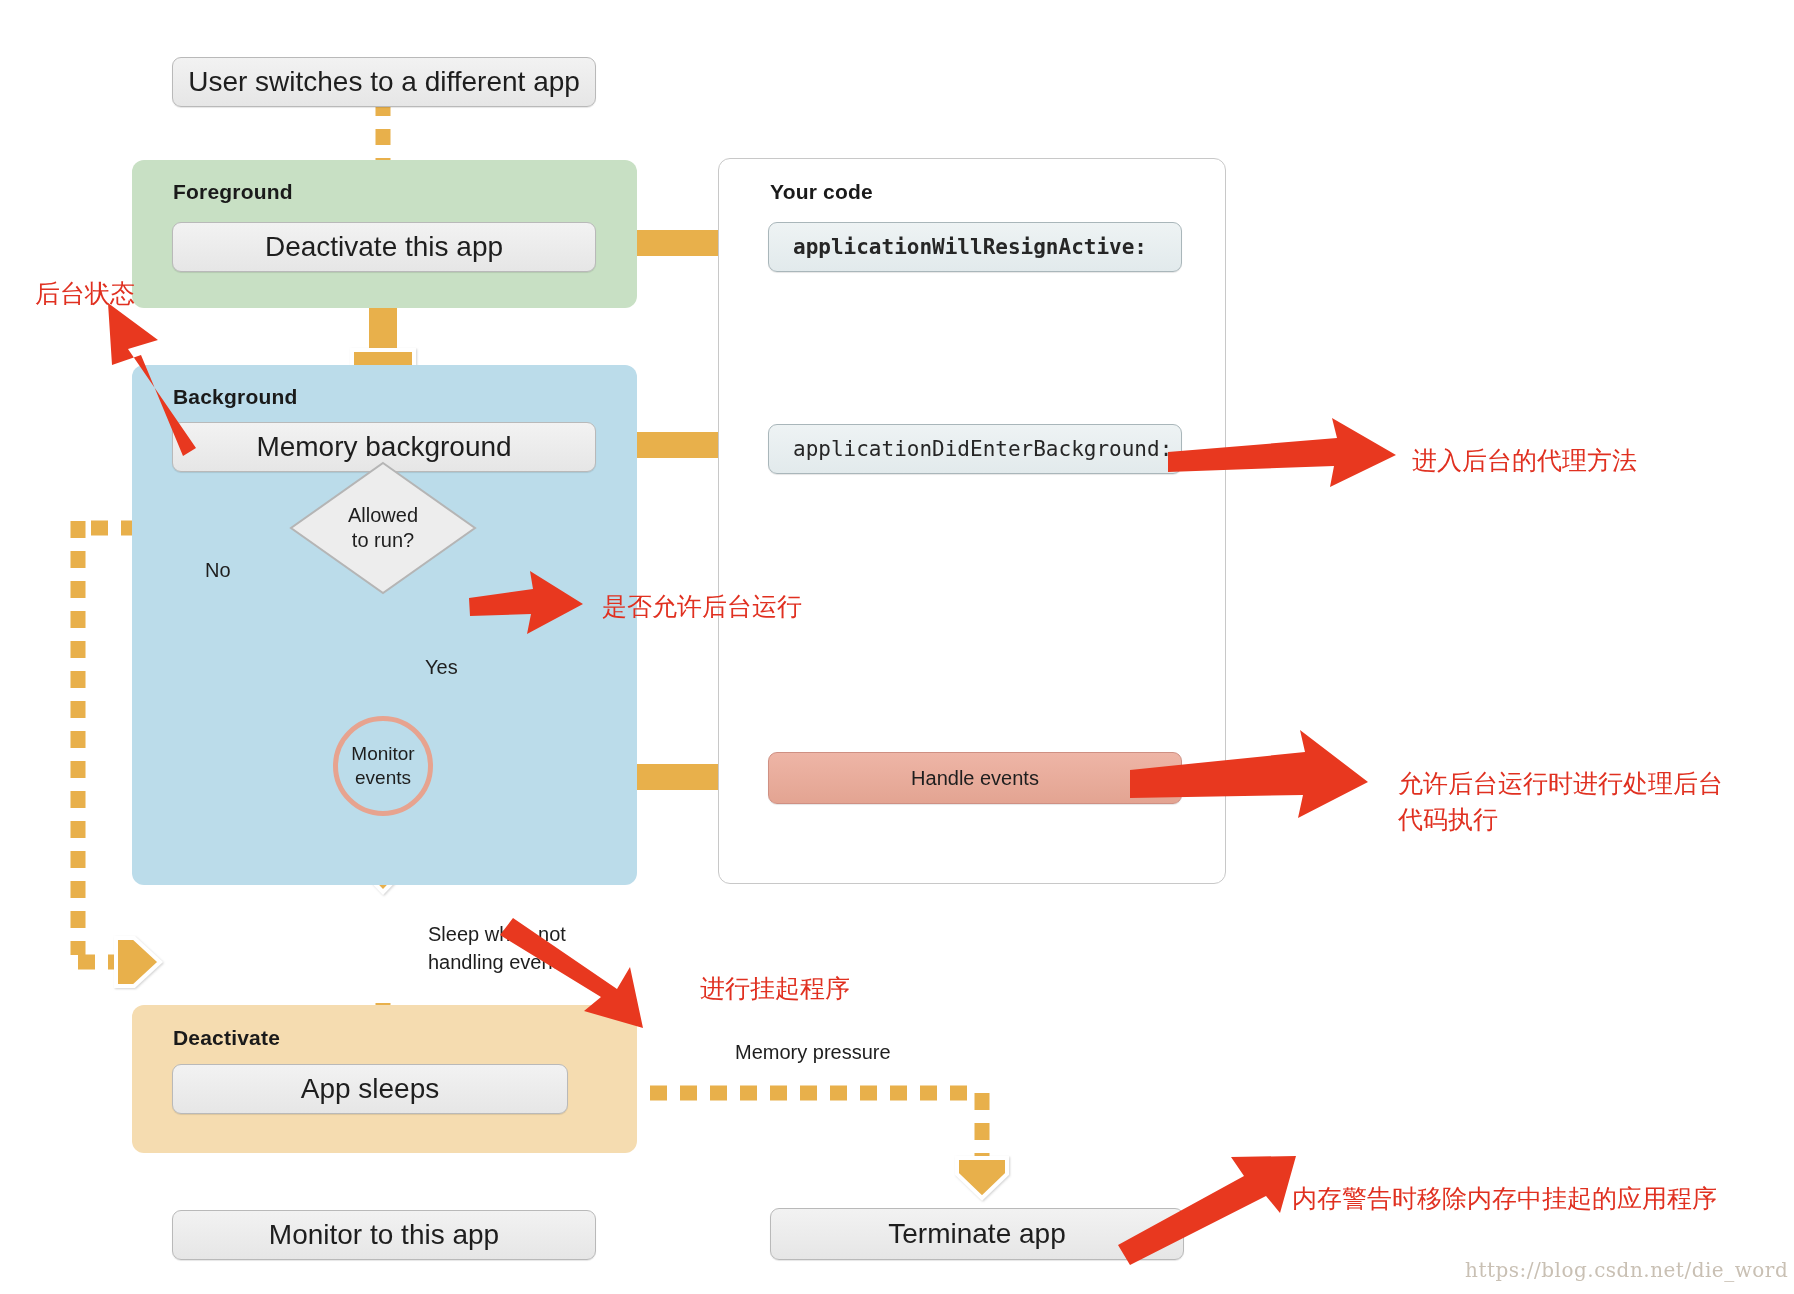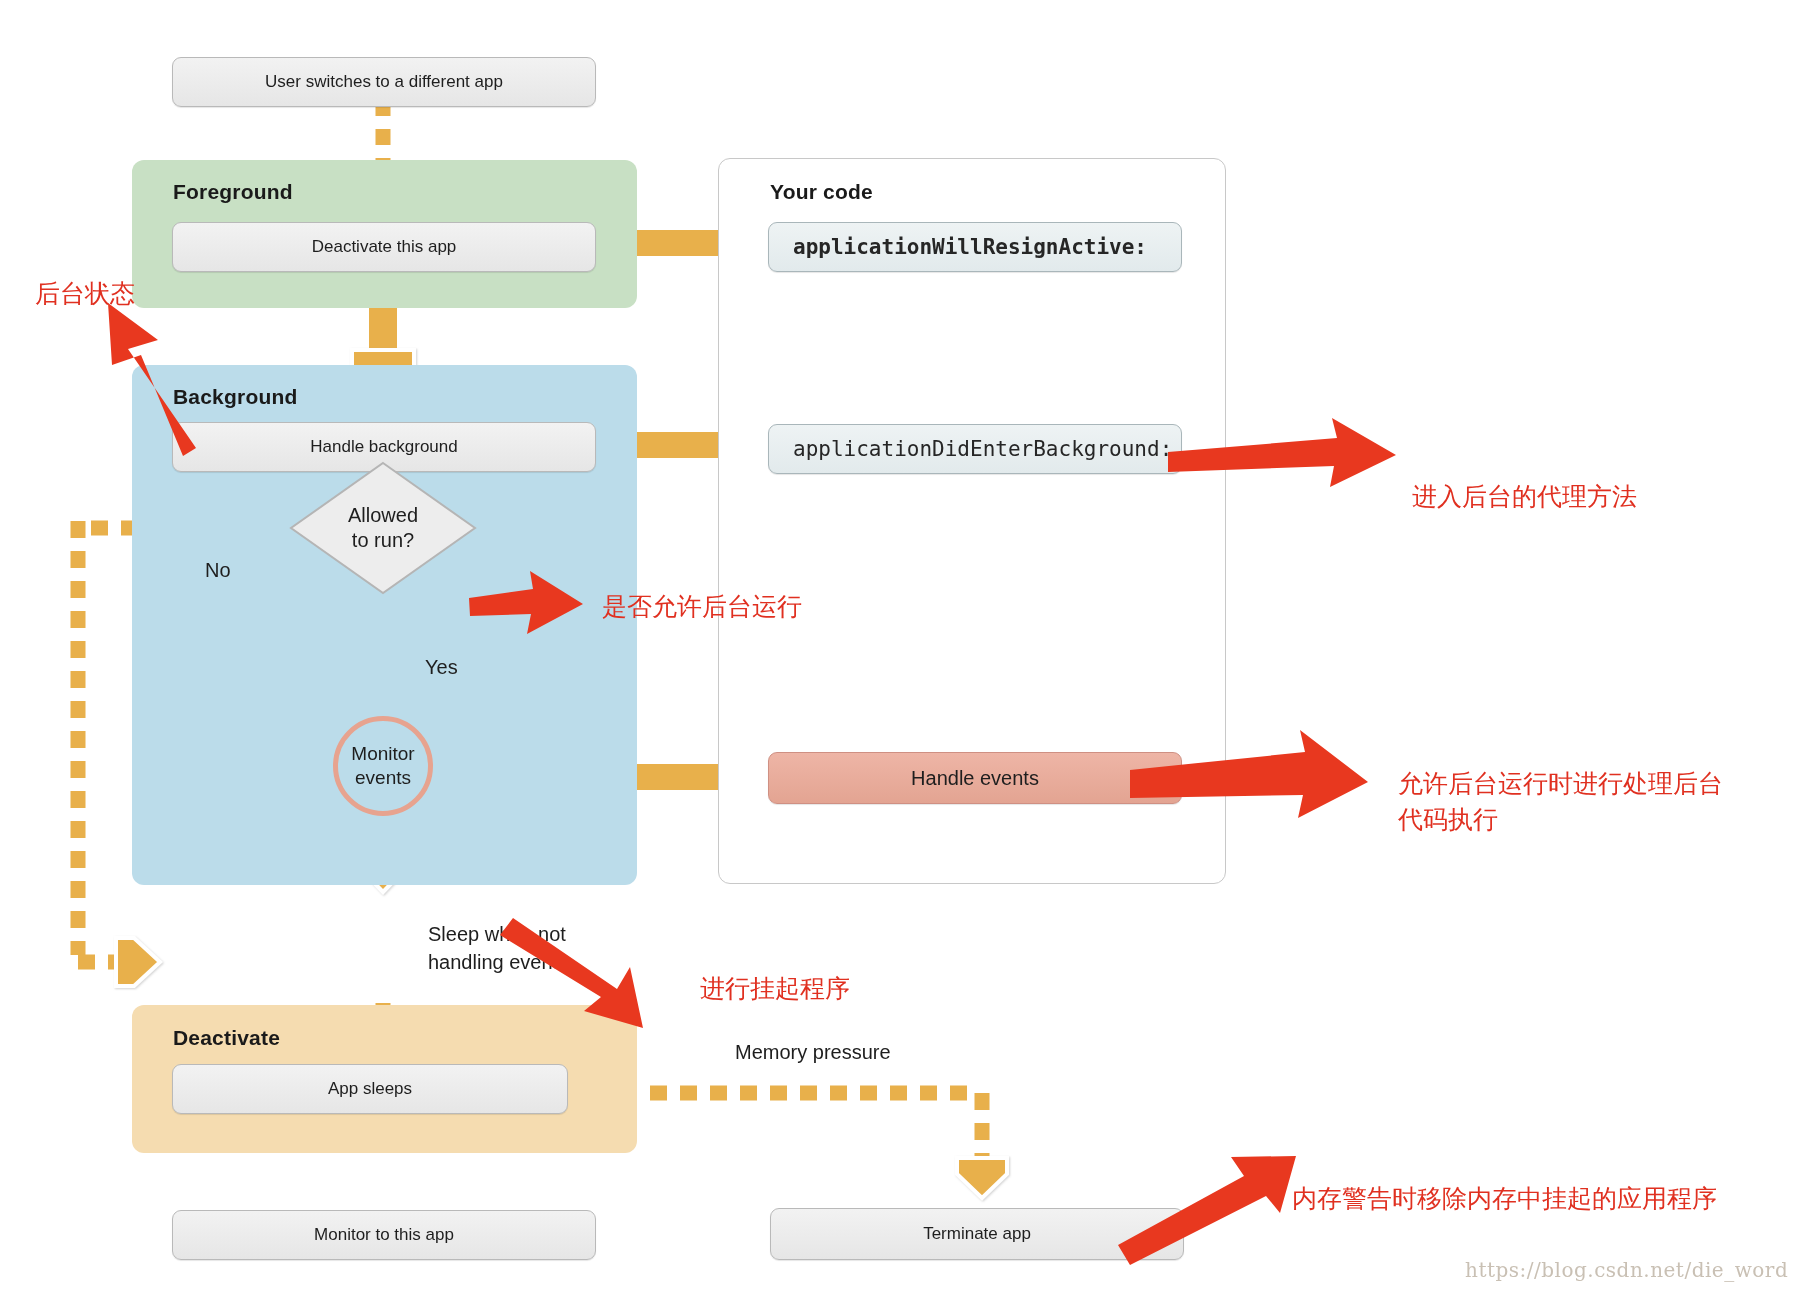--- a/index.html
+++ b/index.html
@@ -33,21 +33,21 @@
   
   .node {
     position: absolute;
     box-sizing: border-box;
     border: 1px solid #b9b9b9;
     border-radius: 9px;
     background: linear-gradient(#f2f2f2, #e6e6e6);
     display: flex;
     align-items: center;
     justify-content: center;
-    font-size: 17px;
+    font-size: 28px;
     color: #1e1e1e;
     box-shadow: 0 1px 1px rgba(0,0,0,.10);
   }
   .code-node {
     position: absolute;
     box-sizing: border-box;
     border: 1px solid #a9b6ba;
     border-radius: 9px;
     background: linear-gradient(#eef3f4, #e2eaec);
     display: flex;
@@ -238,21 +238,21 @@
   </div>
   <div class="group-label" style="left:173px; top:1026px;">Deactivate</div>
 
   <div class="code-panel" style="left:718px; top:158px; width:508px; height:726px;"></div>
   <div class="group-label" style="left:770px; top:180px;">Your code</div>
 
   <div class="node" style="left:172px; top:57px; width:424px; height:50px;">User switches to a different app</div>
 
   <div class="node" style="left:172px; top:222px; width:424px; height:50px;">Deactivate this app</div>
 
-  <div class="node" style="left:172px; top:422px; width:424px; height:50px;">Handle background</div>
+  <div class="node" style="left:172px; top:422px; width:424px; height:50px;">Memory background</div>
 
   <div class="node" style="left:172px; top:1064px; width:396px; height:50px;">App sleeps</div>
 
   <div class="node" style="left:172px; top:1210px; width:424px; height:50px;">Monitor to this app</div>
 
   <div class="node" style="left:770px; top:1208px; width:414px; height:52px;">Terminate app</div>
 
   <div class="code-node" style="left:768px; top:222px; width:414px; height:50px;font-weight:bold;">applicationWillResignActive:</div>
 
   <div class="code-node" style="left:768px; top:424px; width:414px; height:50px;">applicationDidEnterBackground:</div>
@@ -302,21 +302,21 @@
       <path d="M 513 918 L 617 989 L 630 967 L 643 1028 L 584 1011 L 601 997 L 500 935 Z" fill="#e8381f"></path>
     </g>
 
     <g>
       <path d="M 1118 1245 L 1244 1176 L 1231 1157 L 1296 1156 L 1280 1213 L 1266 1196 L 1130 1265 Z" fill="#e8381f"></path>
     </g>
   </svg>
 
   <div class="cn-annot" style="left:35px; top:275px;">后台状态</div>
 
-  <div class="cn-annot" style="left:1412px; top:442px;margin-top:36px;">进入后台的代理方法</div>
+  <div class="cn-annot" style="left:1412px; top:442px;">进入后台的代理方法</div>
 
   <div class="cn-annot" style="left:602px; top:588px;">是否允许后台运行</div>
 
   <div class="cn-annot" style="left:1398px; top:765px;">允许后台运行时进行处理后台
 代码执行</div>
 
   <div class="cn-annot" style="left:700px; top:970px;">进行挂起程序</div>
 
   <div class="cn-annot" style="left:1292px; top:1180px;">内存警告时移除内存中挂起的应用程序</div>
 

